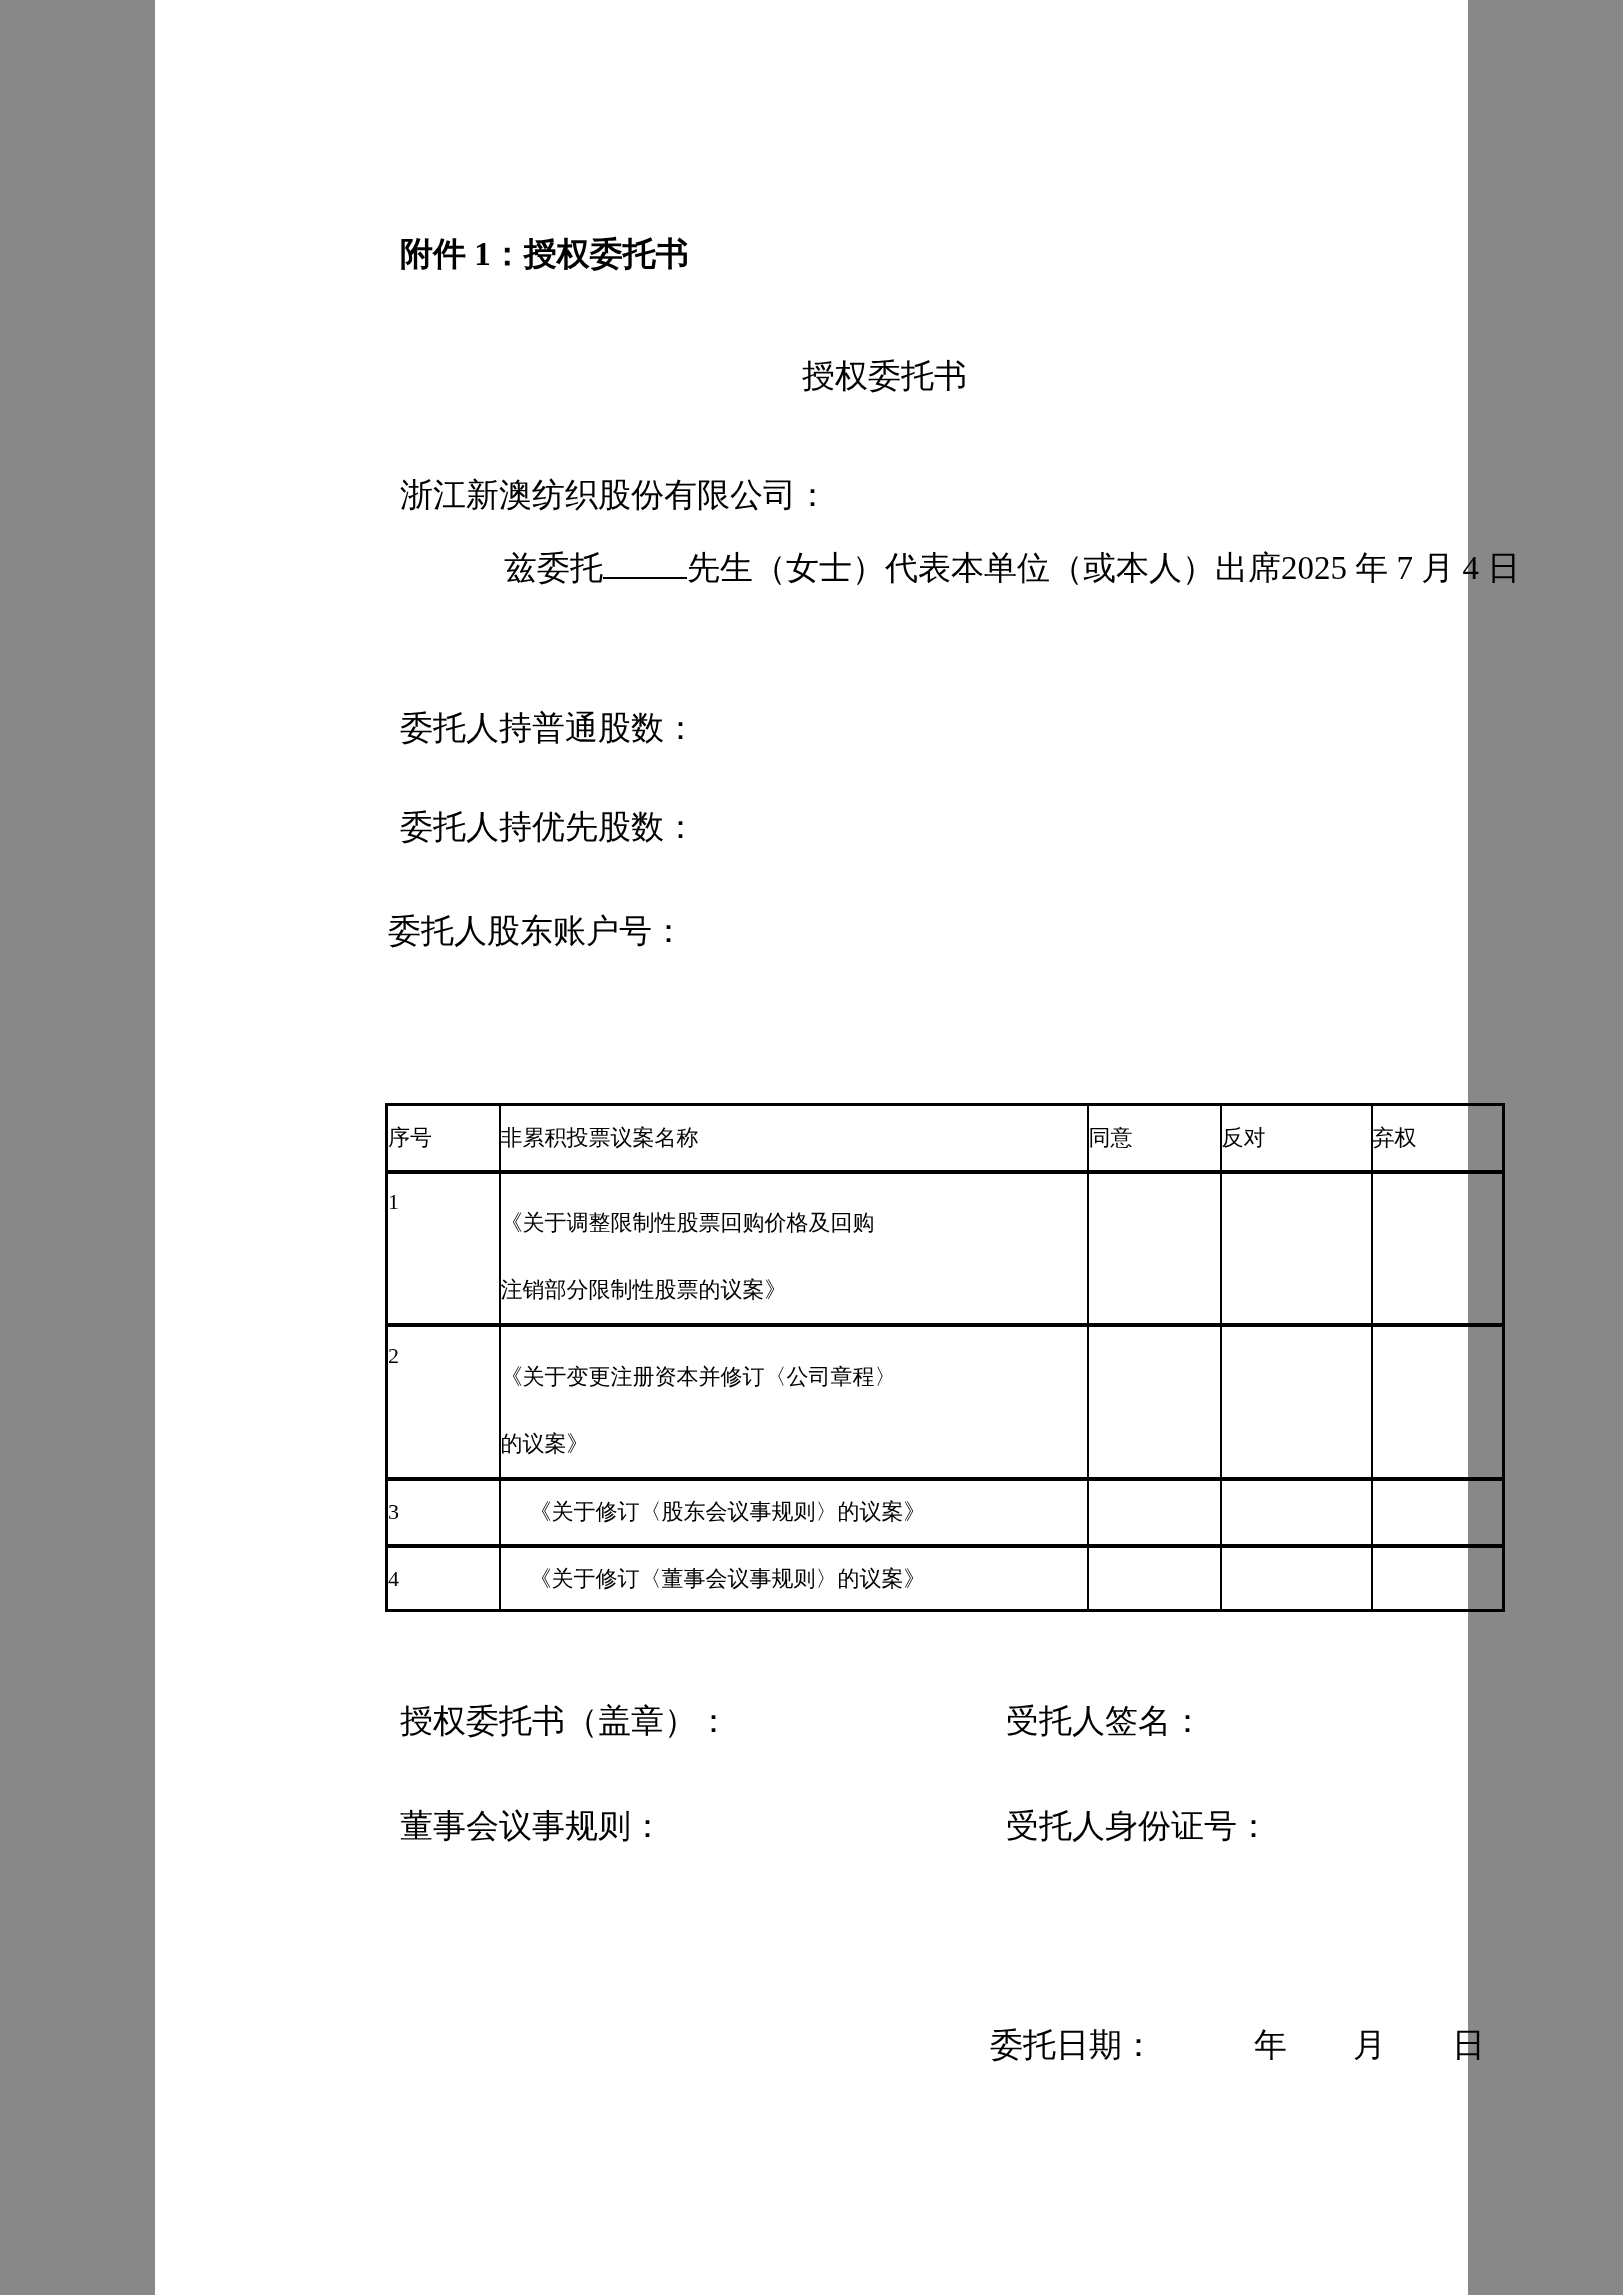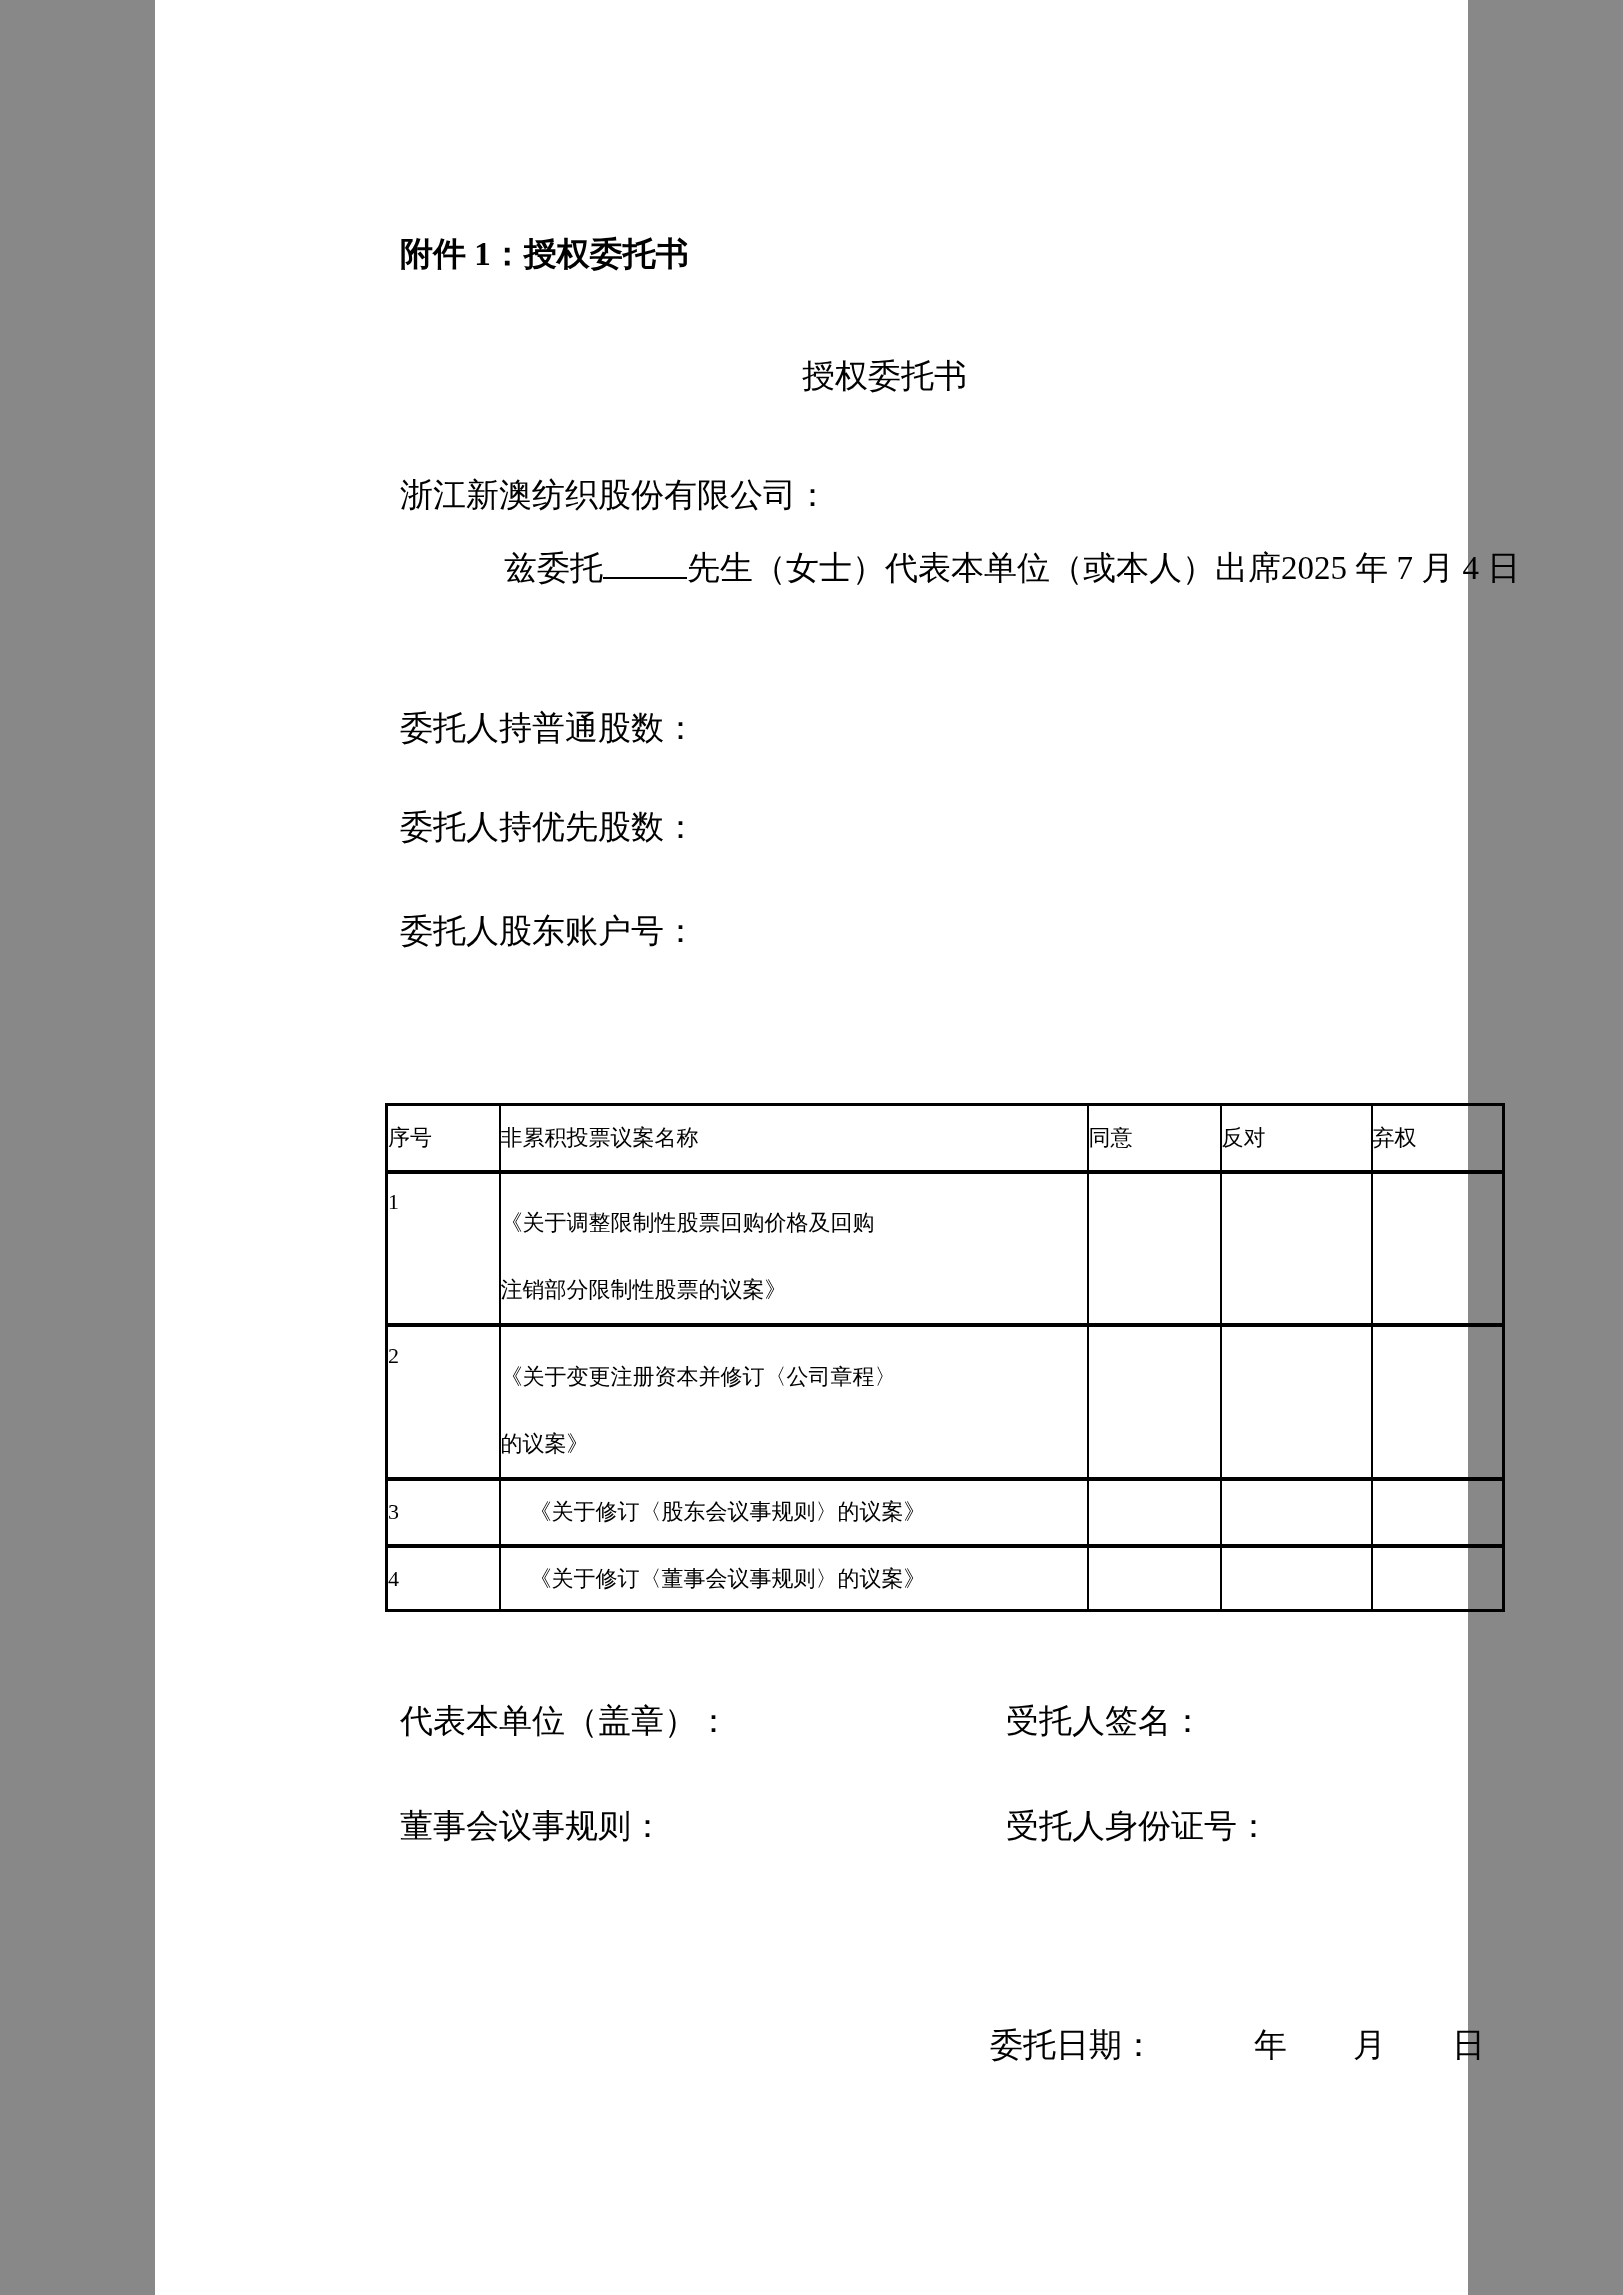--- a/index.html
+++ b/index.html
@@ -63,21 +63,21 @@
 
   <div class="abs" style="left:245px;top:447px;margin-top:27px;">浙江新澳纺织股份有限公司：</div>
 
   <div class="abs" style="left:349px;top:542px;"><span>兹委托</span><span class="blank">_____</span><span>先生（女士）代表本单位（或本人）出席2025 年 7 月 4 日</span></div>
 
 
   <div class="abs" style="left:245px;top:707px;">委托人持普通股数：</div>
 
   <div class="abs" style="left:245px;top:806px;">委托人持优先股数：</div>
 
-  <div class="abs" style="left:245px;top:910px;">委托人股东账户号：</div>
+  <div class="abs" style="left:233px;top:910px;">委托人股东账户号：</div>
 
   <table class="vote">
     <colgroup>
       <col style="width:113px">
       <col style="width:588px">
       <col style="width:133px">
       <col style="width:151px">
       <col style="width:132px">
     </colgroup>
     <tbody>
@@ -122,21 +122,21 @@
       <td class="nm">
         <div>《关于修订〈董事会议事规则〉的议案》</div>
       </td>
       <td></td>
       <td></td>
       <td></td>
     </tr>
   </tbody>
     </table>
 
-  <div class="abs" style="left:245px;top:1700px;">代表本单位（盖章）：</div>
+  <div class="abs" style="left:245px;top:1700px;">授权委托书（盖章）：</div>
 
   <div class="abs" style="left:851px;top:1700px;">受托人签名：</div>
 
   <div class="abs" style="left:245px;top:1805px;">董事会议事规则：</div>
 
   <div class="abs" style="left:851px;top:1805px;">受托人身份证号：</div>
 
   <div class="abs" style="left:835px;top:2024px;">委托日期：　　　年　　月　　日</div>
 
 </div>

